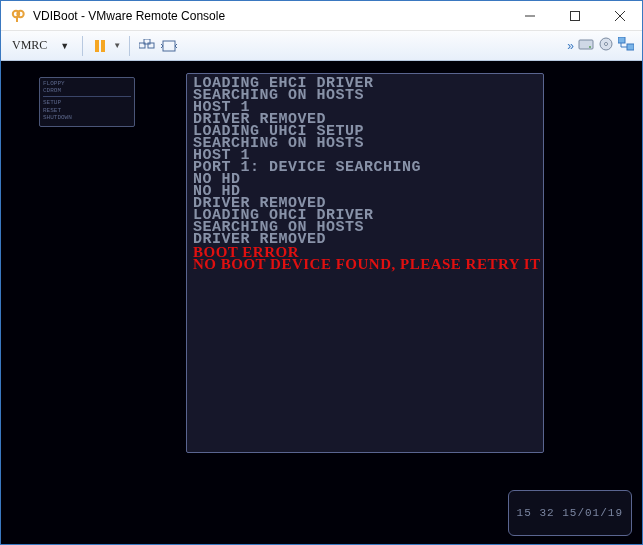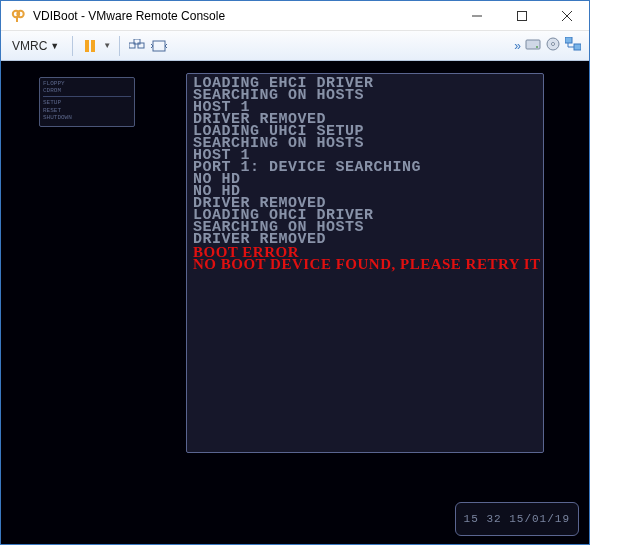--- a/index.html
+++ b/index.html
@@ -4,21 +4,21 @@
 <style>
   * { margin: 0; padding: 0; box-sizing: border-box; }
   body {
     font-family: "Segoe UI", Tahoma, sans-serif;
     width: 643px;
     height: 545px;
     background: #fff;
     overflow: hidden;
   }
   .window {
-    width: 590px;
+    width: 643px;
     height: 545px;
     border: 1px solid #3a78c0;
     display: flex;
     flex-direction: column;
     background: #fff;
   }
   
   .titlebar {
     height: 30px;
     background: #fff;
@@ -59,21 +59,22 @@
     padding: 0 4px;
   }
   .vmrc-btn {
     font-size: 12px;
     color: #2a2a2a;
     padding: 2px 6px;
     border: 1px solid transparent;
     border-radius: 2px;
     display: flex;
     align-items: center;
-    gap: 3px;
+    gap: 13px;
+    font-family: Liberation Serif, serif;
   }
   .tb-sep {
     width: 1px;
     height: 20px;
     background: #b8c9e0;
     margin: 0 6px;
   }
   .tb-icon {
     width: 22px; height: 22px;
     display: flex;
@@ -155,21 +156,21 @@
   .boot-line.err { color: #e01010; font-family: Liberation Serif, serif; }
   .clock {
     position: absolute;
     bottom: 8px;
     right: 10px;
     font-family: "Courier New", monospace;
     font-size: 11px;
     color: #7a85a0;
     border: 1px solid #5a6590;
     border-radius: 6px;
-    padding: 10px 8px;
+    padding: 16px 8px;
     background: rgba(20,22,40,0.6);
     letter-spacing: 1px;
   }
 </style>
 </head>
 <body>
 
 <div class="window">
 
   <div class="titlebar">

